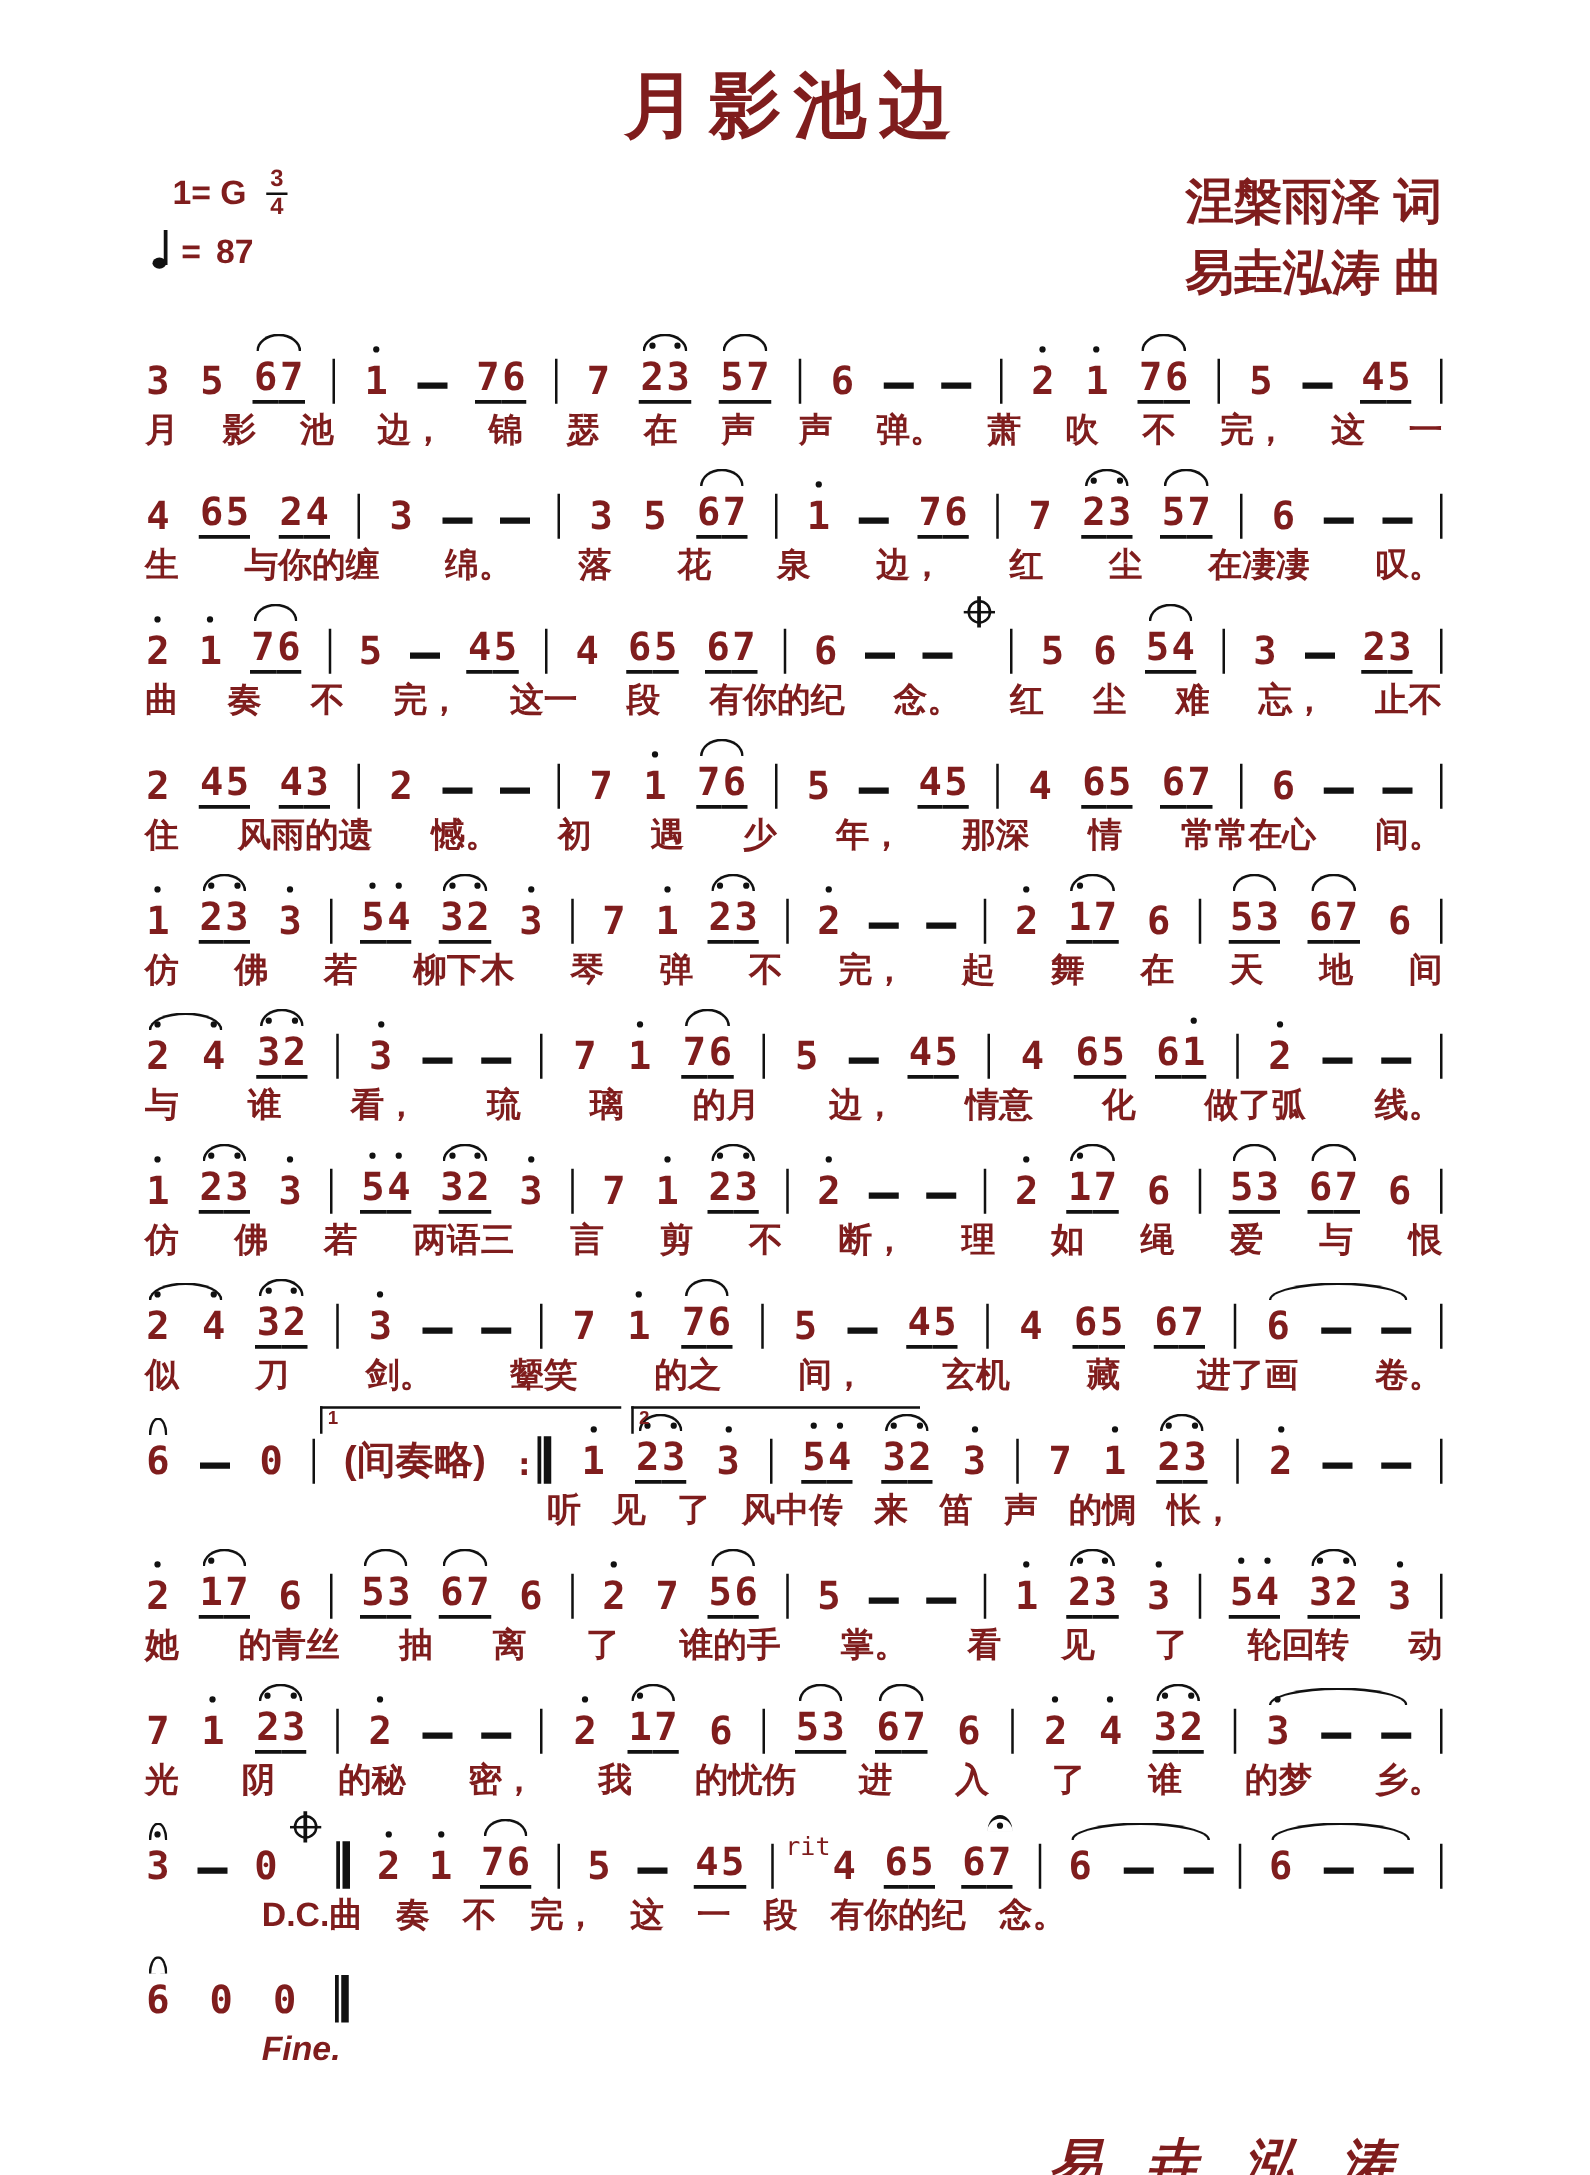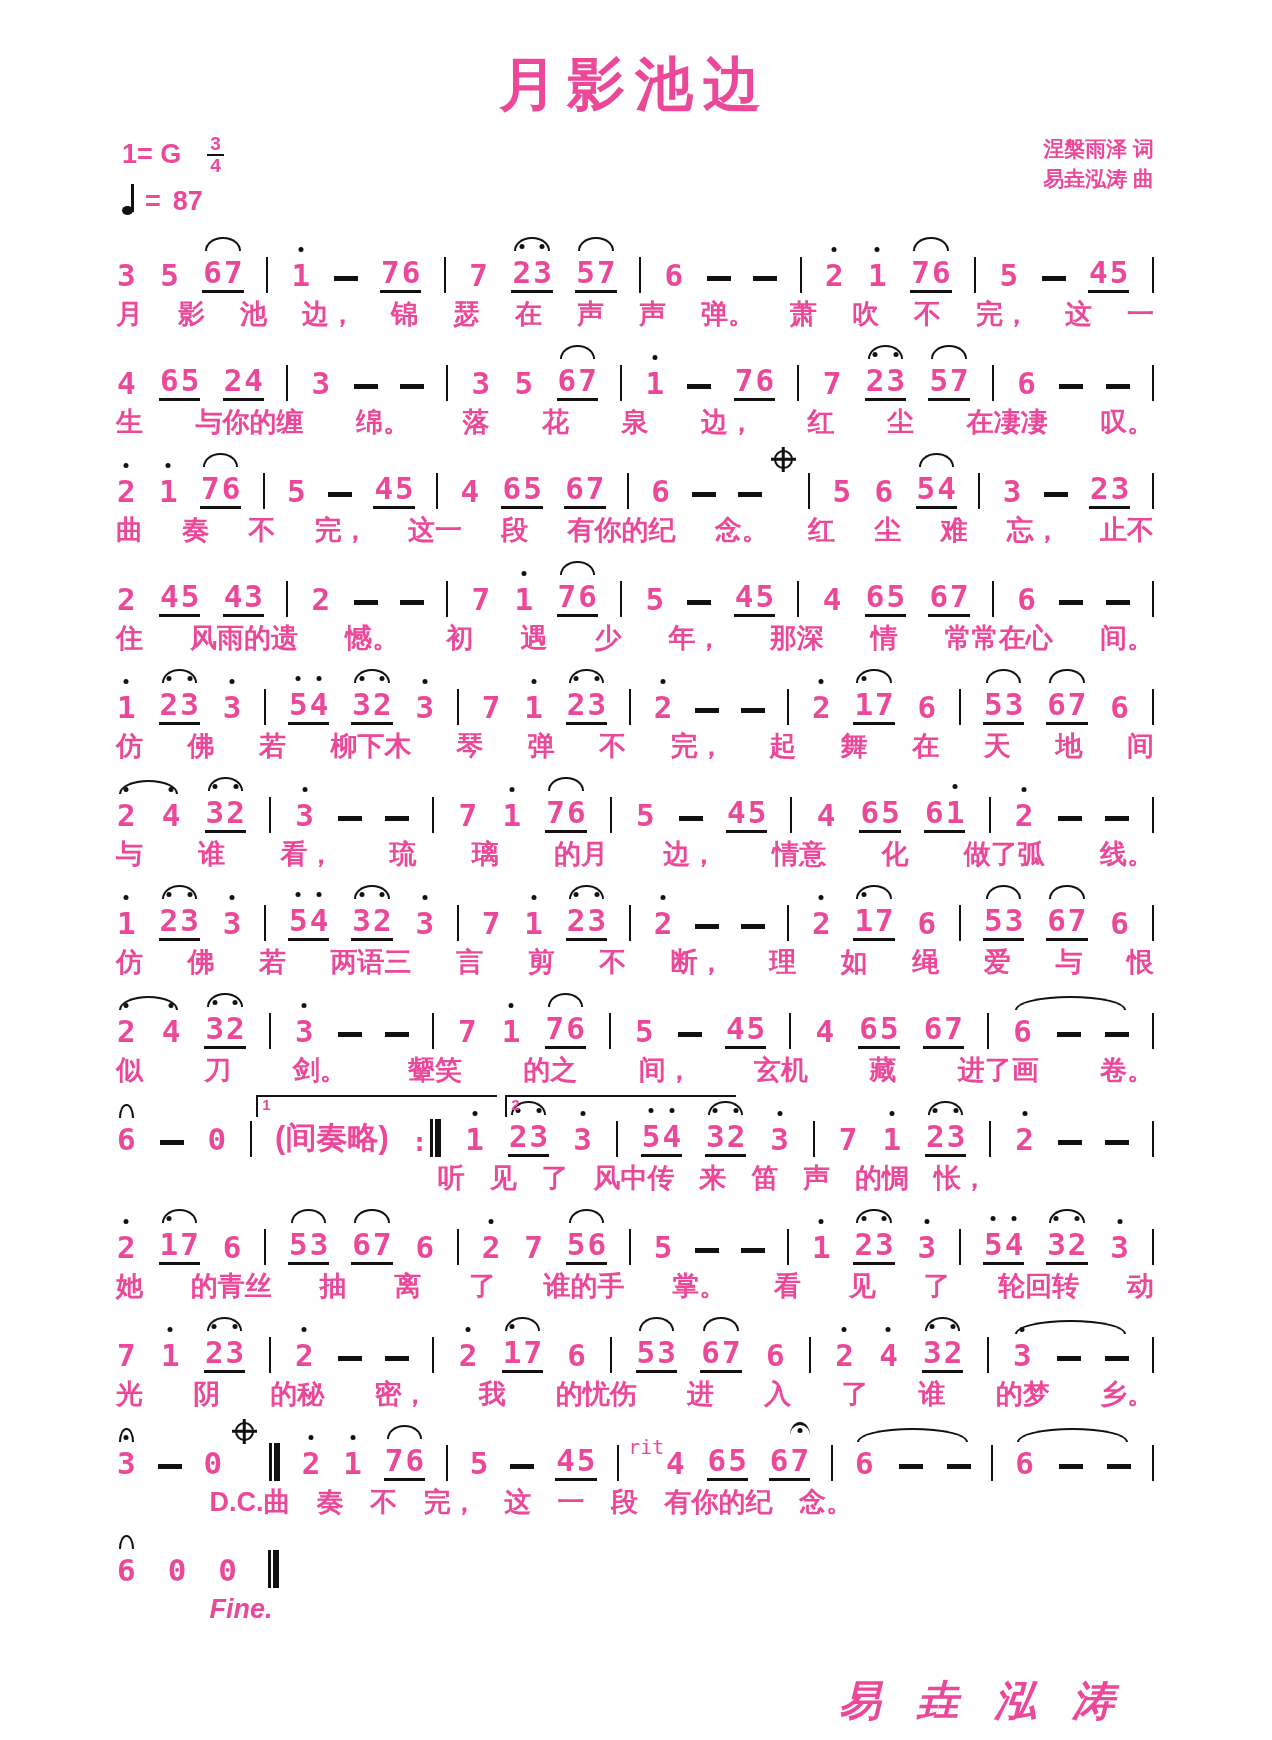--- a/index.html
+++ b/index.html
@@ -1,36 +1,36 @@
 <!DOCTYPE html>
 <html><head>
 <meta charset="utf-8">
 <style>
   html,body{margin:0;padding:0;background:#e8e8e8;}
   .page{
     width:1272px;height:1740px;box-sizing:border-box;margin:0 auto;
-    background:#ffffff;color:#ec4899;
+    background:#ffffff;color:#7f1d1d;
     padding:30px 118px 20px 116px;
     font-family:"Liberation Sans","DejaVu Sans",sans-serif;
     overflow:hidden;position:relative;
   }
   
   .title{
     text-align:center;font-size:58px;font-weight:900;letter-spacing:10px;
     margin:16px 0 10px 0;
   }
   .meta{display:flex;justify-content:space-between;align-items:flex-start;margin:0 0 14px 6px;}
   .meta-left{font-size:27px;font-weight:bold;}
-  .keyline{display:flex;align-items:center;gap:26px;}
+  .keyline{display:flex;align-items:center;gap:16px;margin-left:16px;}
   .frac{display:inline-flex;flex-direction:column;align-items:center;font-size:19px;line-height:1.05;font-weight:bold;}
   .frac .ftop{border-bottom:2px solid #111;padding:0 3px;}
   .tempoline{display:flex;align-items:flex-end;gap:12px;margin-top:10px;font-size:27px;}
   .qnote{display:inline-block;width:11px;height:9px;background:#111;border-radius:50%;position:relative;margin-bottom:2px;}
   .qnote::after{content:'';position:absolute;right:-1px;bottom:3px;width:3px;height:28px;background:#111;}
-  .meta-right{text-align:right;font-size:21px;font-weight:bold;line-height:1.45;margin-left:45px;}
+  .meta-right{text-align:right;font-size:39px;font-weight:bold;line-height:1.45;margin-left:45px;}
   
   .system{margin-bottom:7px;}
   .notes-row{
     position:relative;display:flex;justify-content:space-between;align-items:flex-end;
     padding-top:23px;
   }
   .notes-row.left{justify-content:flex-start;gap:30px;}
   .ntok{display:inline-flex;align-items:flex-end;}
   .note{
     position:relative;display:inline-block;line-height:1;

